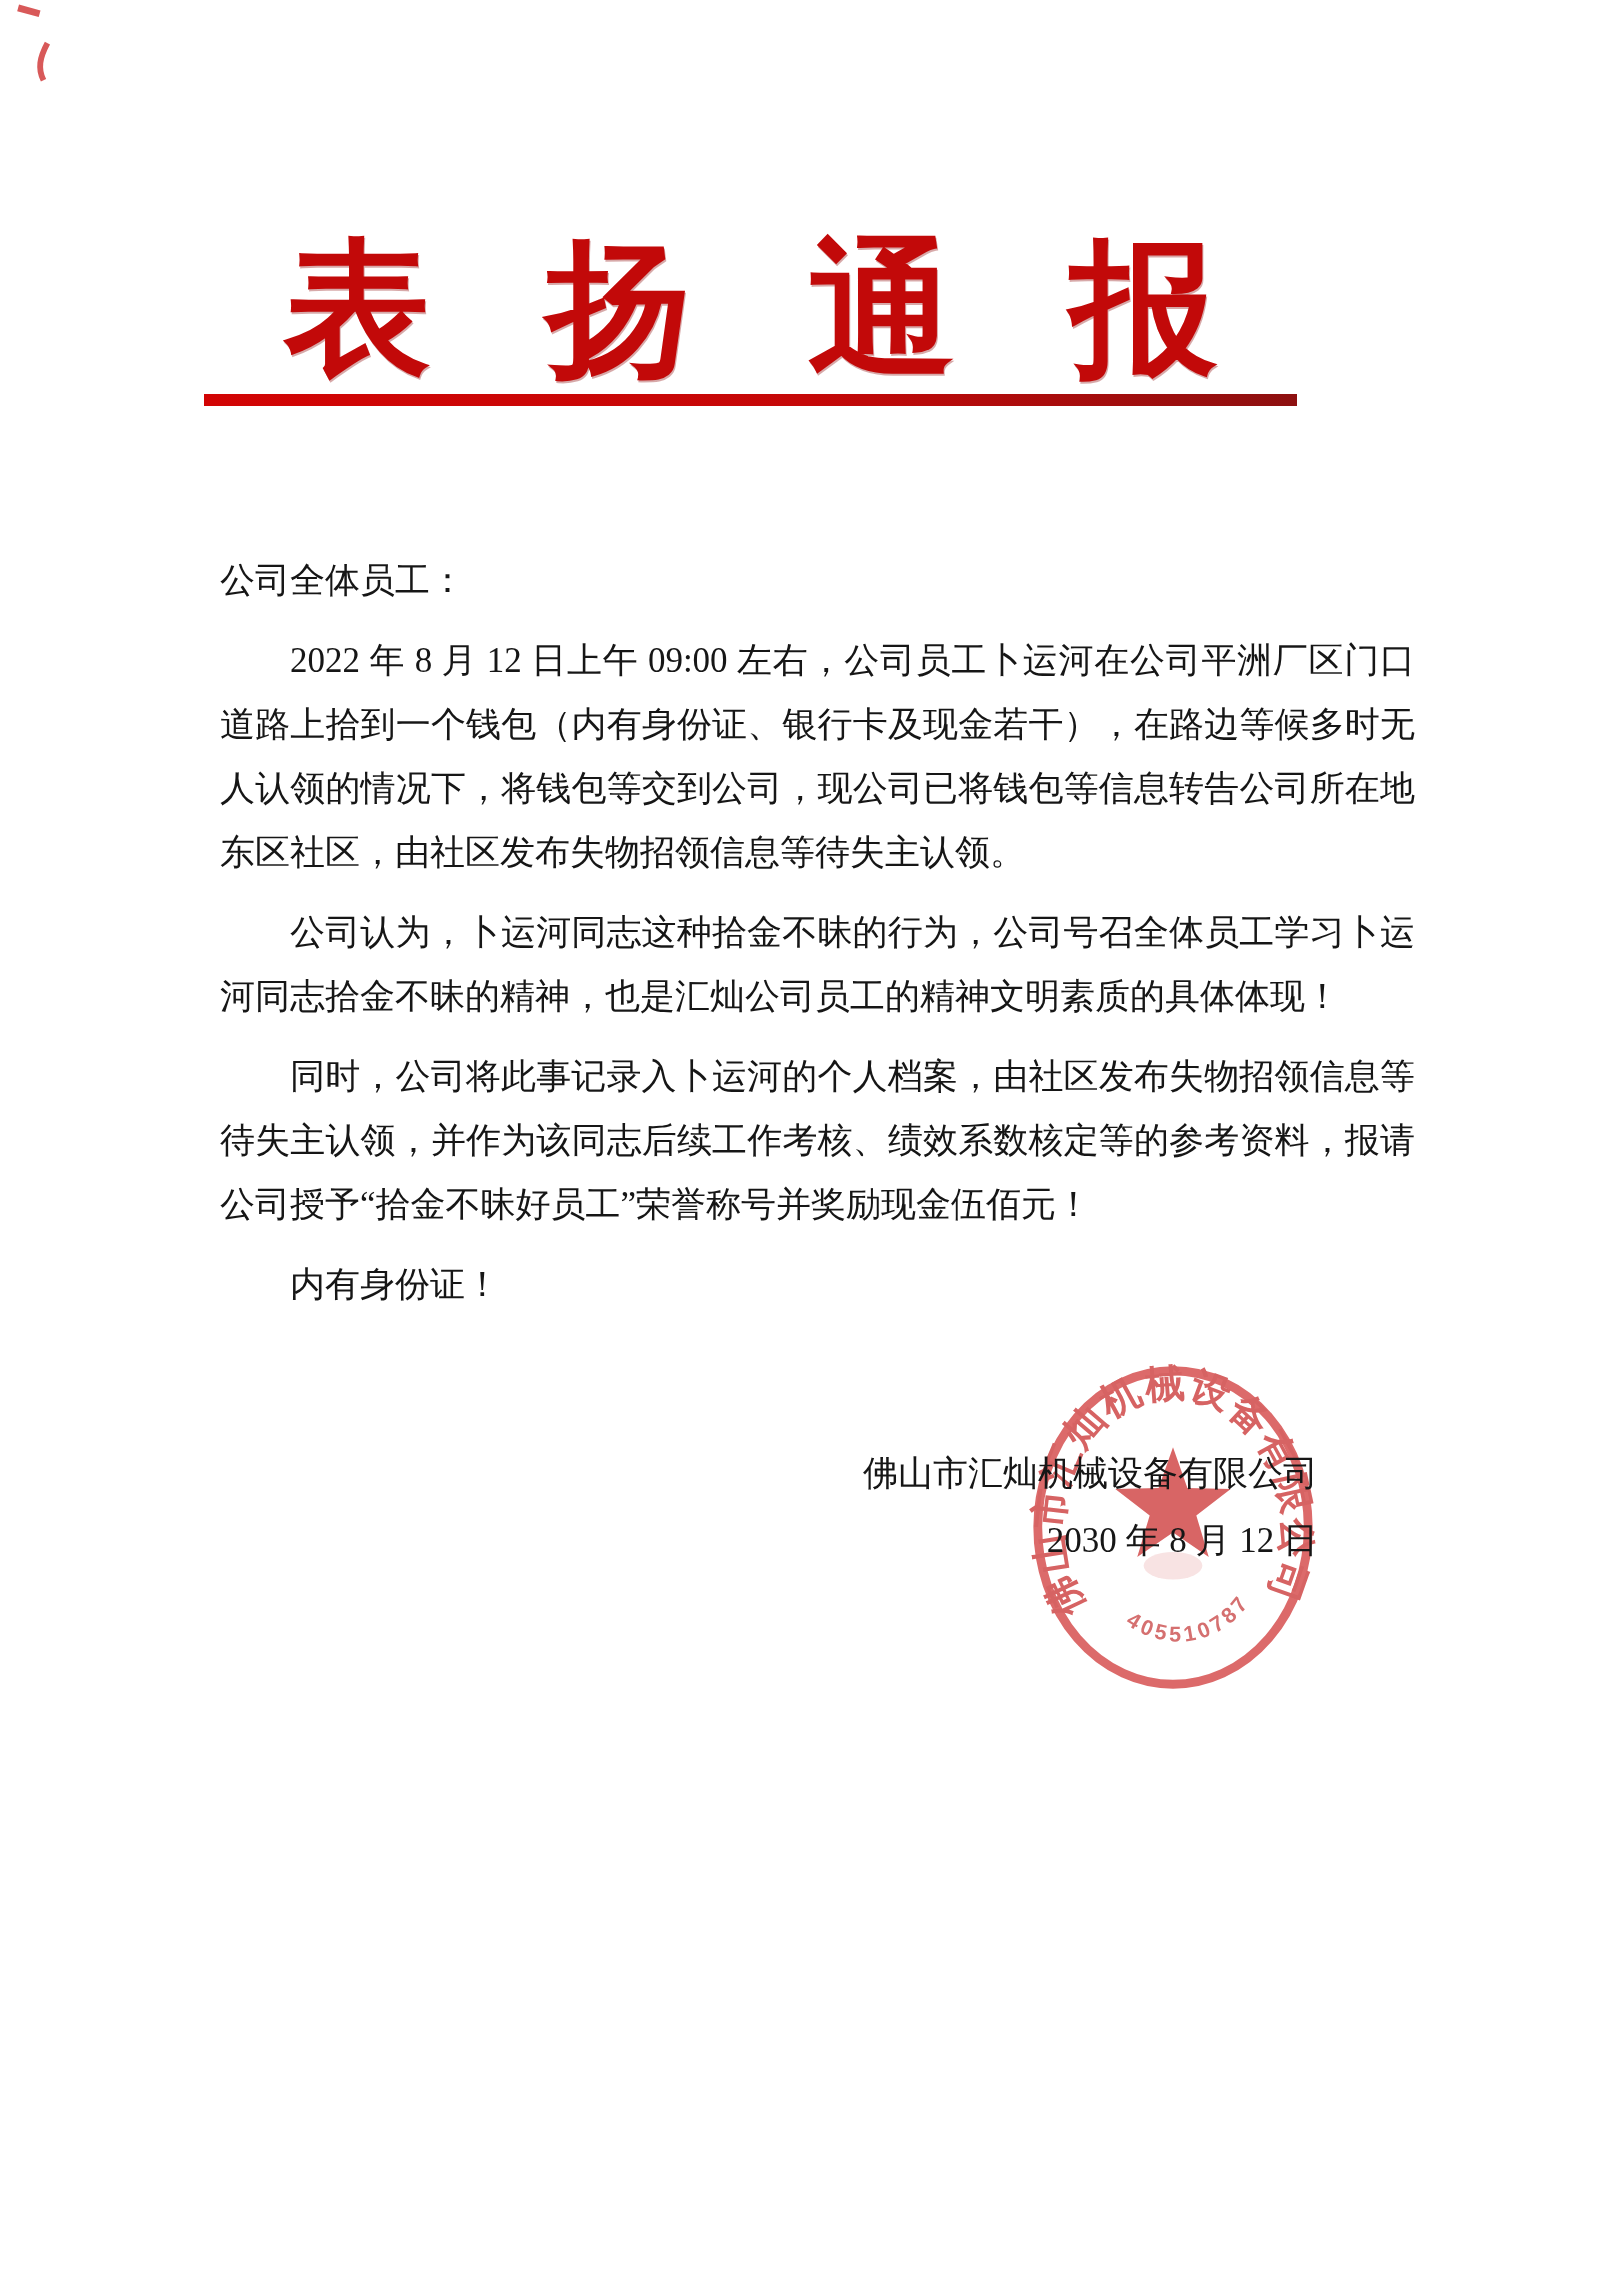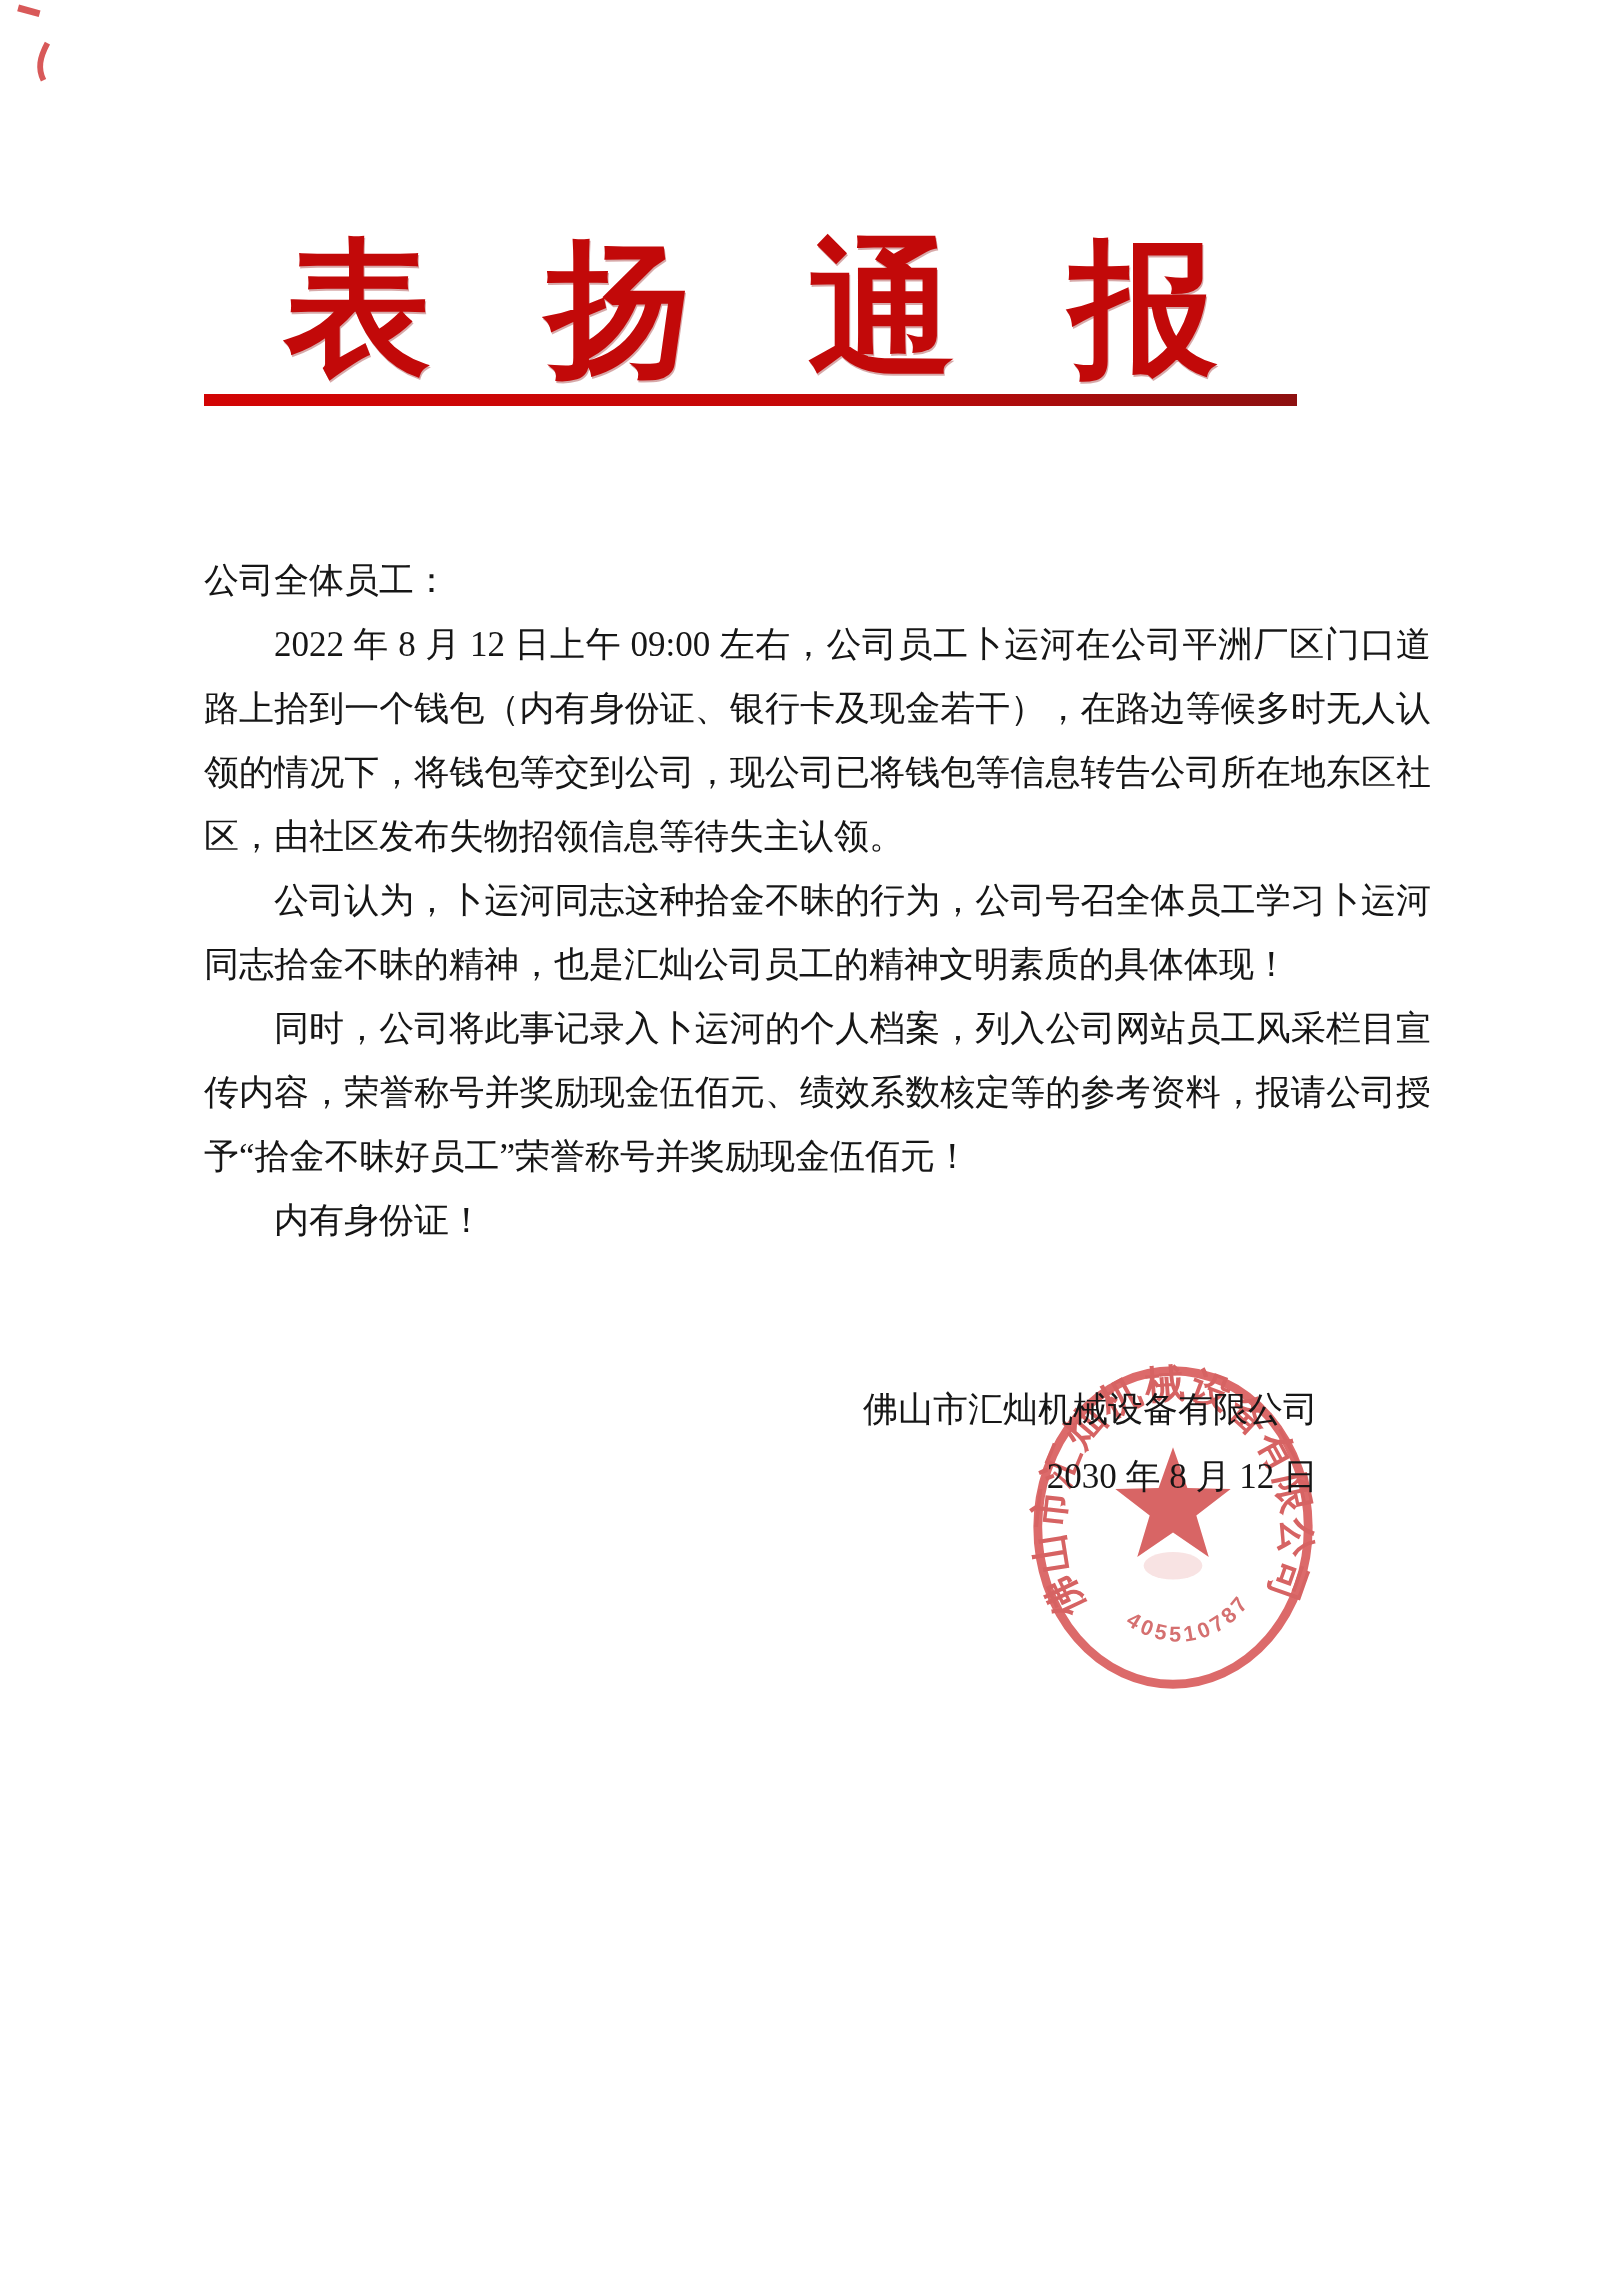--- a/index.html
+++ b/index.html
@@ -26,21 +26,21 @@
     height:12.7px; margin-top:3.9px;
     background:linear-gradient(90deg,#d20404 0%,#c50808 55%,#8d1010 100%);
   }
 
   
   .body-text {
     margin:143px 190px 0 204px;
     font-size:35px; line-height:64px;
     text-align:justify;
   }
-  .body-text p { margin:0; }
+  .body-text p { margin:16px; }
   .para { text-indent:2em; }
   .greeting { text-indent:0; }
 
   
   .signature {
     position:relative; z-index:2;
     margin:123px 190px 0 204px;
     padding-right:113px;
     font-size:35px; line-height:67px;
     text-align:right;
@@ -77,21 +77,21 @@
       <span class="title-char">通</span>
       <span class="title-char">报</span>
     </div>
     <div class="title-rule"></div>
   </div>
 
   <div class="body-text">
     <p class="greeting">公司全体员工：</p>
     <p class="para">2022 年 8 月 12 日上午 09:00 左右，公司员工卜运河在公司平洲厂区门口道路上拾到一个钱包（内有身份证、银行卡及现金若干），在路边等候多时无人认领的情况下，将钱包等交到公司，现公司已将钱包等信息转告公司所在地东区社区，由社区发布失物招领信息等待失主认领。</p>
     <p class="para">公司认为，卜运河同志这种拾金不昧的行为，公司号召全体员工学习卜运河同志拾金不昧的精神，也是汇灿公司员工的精神文明素质的具体体现！</p>
-    <p class="para">同时，公司将此事记录入卜运河的个人档案，列入公司网站员工风采栏目宣传内容，荣誉称号并奖励现金伍佰元、绩效系数核定等的参考资料，报请公司授予“拾金不昧好员工”荣誉称号并奖励现金伍佰元！</p>
+    <p class="para">同时，公司将此事记录入卜运河的个人档案，由社区发布失物招领信息等待失主认领，并作为该同志后续工作考核、绩效系数核定等的参考资料，报请公司授予“拾金不昧好员工”荣誉称号并奖励现金伍佰元！</p>
     <p class="para">内有身份证！</p>
   </div>
 
   <div class="signature">
     <div>佛山市汇灿机械设备有限公司</div>
     <div>2030 年 8 月 12 日</div>
   </div>
 
   <svg class="seal" viewBox="0 0 302 346">
 

